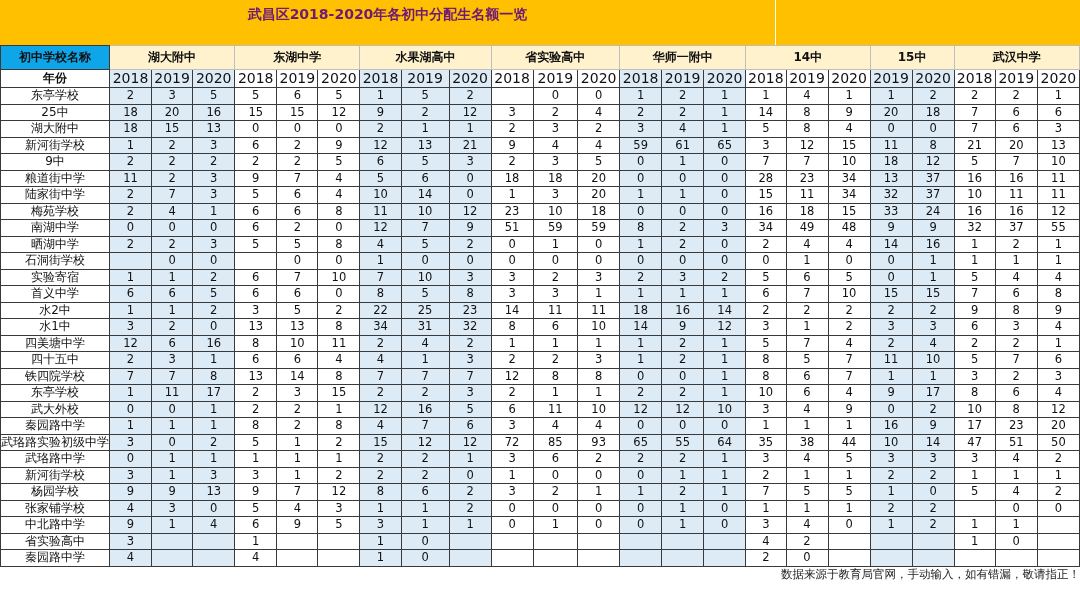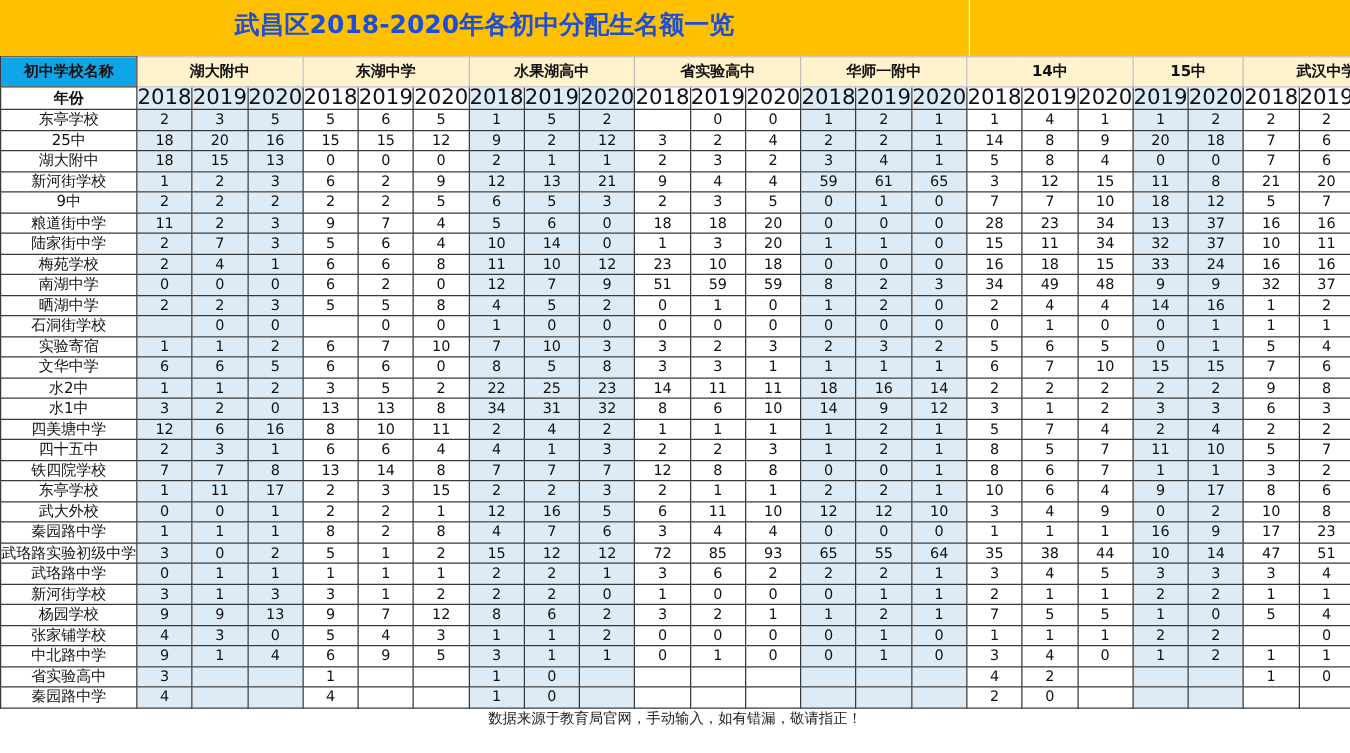--- a/index.html
+++ b/index.html
@@ -1,32 +1,32 @@
 <!DOCTYPE html>
 <html><head>
 <meta charset="utf-8">
 <style>
   html, body { margin:0; padding:0; background:#ffffff; }
   body { width:1080px; height:602px; overflow:hidden; position:relative;
          font-family:"DejaVu Sans", "Liberation Sans", sans-serif; color:#111; }
   .title-bar { position:absolute; left:0; top:0; width:1080px; height:45px; background:#ffc000; }
   .title-main { position:absolute; left:0; top:0; width:775px; height:45px; border-right:1px solid #ffffff;
                 display:flex; align-items:flex-start; justify-content:center; }
-  .title-main span { margin-top:6px; font-size:20px; font-weight:bold; color:#1d4ed8; }
+  .title-main span { margin-top:6px; font-size:14px; font-weight:bold; color:#701a75; }
   table { position:absolute; left:0; top:45px; border-collapse:collapse; table-layout:fixed; }
   td, th { border:1px solid #3a3a3a; padding:0; text-align:center; font-size:11.5px; font-weight:normal;
            height:15.5px; line-height:15px; white-space:nowrap; overflow:hidden; }
   tr.h1 td { height:23px; background:#fff2cc; font-weight:bold; font-size:12px; border-color:#bfbfbf; }
   tr.h1 td.first { background:#0ea5e9; border-color:#3a3a3a; }
-  tr.h2 td { height:17px; font-size:17px; }
+  tr.h2 td { height:17px; font-size:14px; }
   tr.h2 td.first { font-weight:bold; font-size:12px; }
   td.first { text-align:center; font-size:12px; }
   td.blue { background:#ddebf7; }
   .footer { position:absolute; left:0; top:561px; width:1080px; height:41px; }
-  .footer span { position:absolute; left:0; width:1080px; top:6px; text-align:center; font-size:11.5px; color:#222; }
+  .footer span { position:absolute; left:0; width:1080px; top:6px; text-align:right; font-size:11.5px; color:#222; }
 </style>
 </head>
 <body>
 
 <div class="title-bar">
   <div class="title-main">
     <span>武昌区2018-2020年各初中分配生名额一览</span>
   </div>
 </div>
 
@@ -401,21 +401,21 @@
         <td>5</td>
         <td>6</td>
         <td>5</td>
         <td class="blue">0</td>
         <td class="blue">1</td>
         <td>5</td>
         <td>4</td>
         <td>4</td>
       </tr>
       <tr>
-        <td class="first">文华中学</td>
+        <td class="first">首义中学</td>
         <td class="blue">6</td>
         <td class="blue">6</td>
         <td class="blue">5</td>
         <td>6</td>
         <td>6</td>
         <td>0</td>
         <td class="blue">8</td>
         <td class="blue">5</td>
         <td class="blue">8</td>
         <td>3</td>

